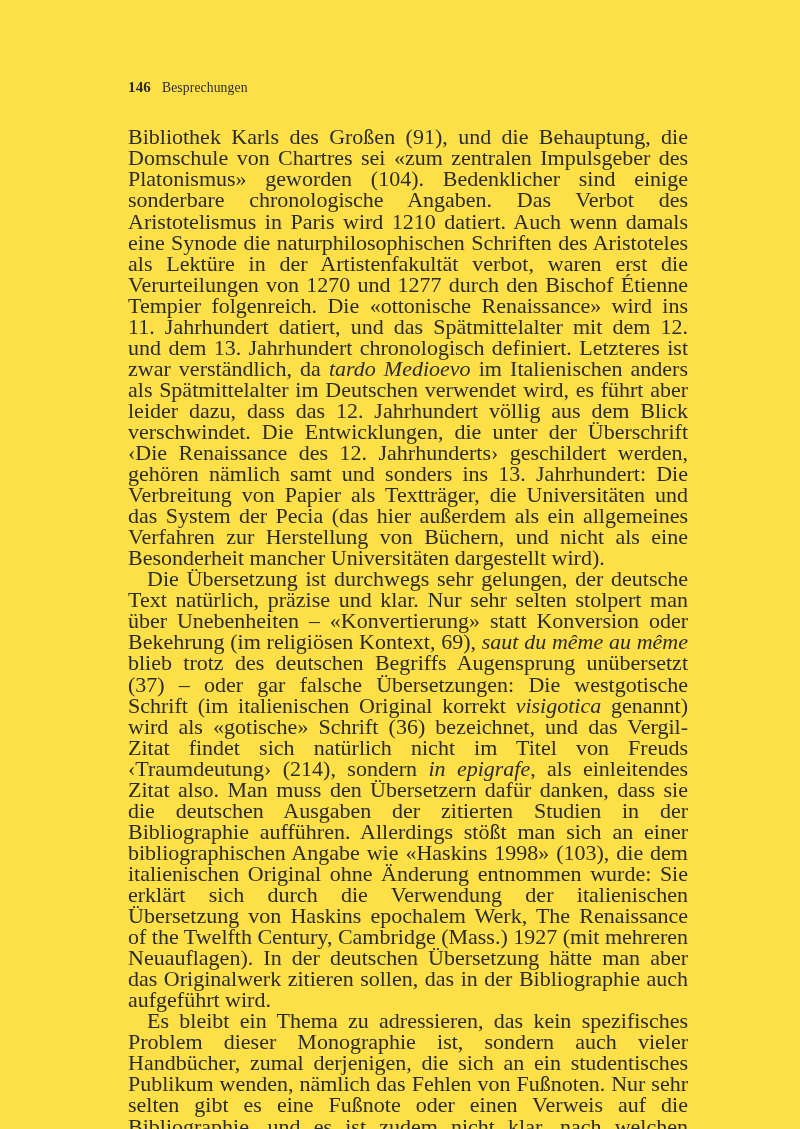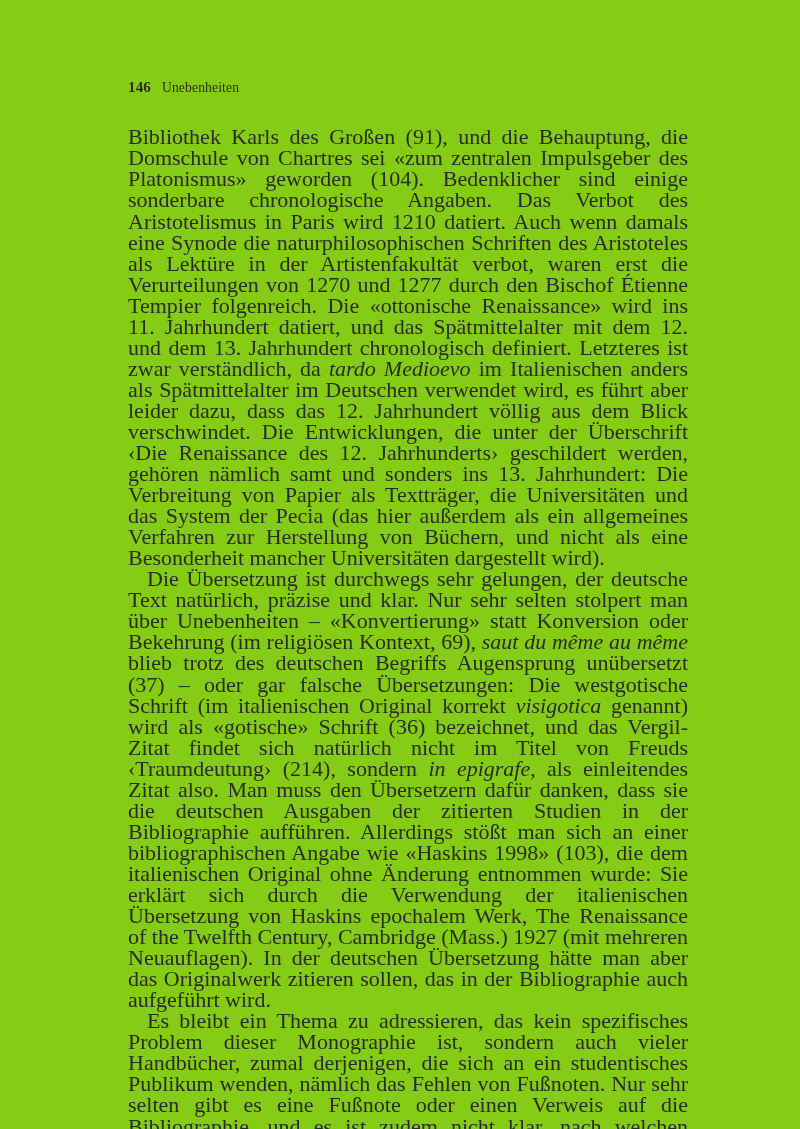--- a/index.html
+++ b/index.html
@@ -12,21 +12,21 @@
     width: 800px;
     height: 1129px;
     font-family: "Liberation Serif", "DejaVu Serif", serif;
     color: #2b2b2b;
     -webkit-font-smoothing: antialiased;
   }
   .page {
     position: relative;
     width: 800px;
     height: 1129px;
-    background: #84cc16;
+    background: #fde047;
     box-sizing: border-box;
   }
   .content-frame {
     position: absolute;
     left: 128px;
     top: 78px;
     width: 560px;
   }
   
   .running-head {
@@ -72,21 +72,21 @@
 </style>
 </head>
 <body>
 
 <div class="page">
 
   <div class="content-frame">
 
     <div class="running-head">
       <span class="folio">146</span>
-      <span class="section-title">Unebenheiten</span>
+      <span class="section-title">Besprechungen</span>
     </div>
 
     <div class="body-text" id="body-text">
         <p style="text-indent: 0px;"><span>Bibliothek Karls des Großen (91), und die Behauptung, die Domschule von Chartres sei «zum zentralen Impulsgeber des Platonismus» geworden (104). Bedenklicher sind einige sonderbare chronologische Angaben. Das Verbot des Aristotelismus in Paris wird 1210 datiert. Auch wenn damals eine Synode die naturphilosophischen Schriften des Aristoteles als Lektüre in der Artistenfakultät verbot, waren erst die Verurteilungen von 1270 und 1277 durch den Bischof Étienne Tempier folgenreich. Die «ottonische Renaissance» wird ins 11. Jahrhundert datiert, und das Spätmittelalter mit dem 12. und dem 13. Jahrhundert chronologisch definiert. Letzteres ist zwar verständlich, da </span><em>tardo Medioevo</em><span> im Italienischen anders als Spätmittelalter im Deutschen verwendet wird, es führt aber leider dazu, dass das 12. Jahrhundert völlig aus dem Blick verschwindet. Die Entwicklungen, die unter der Überschrift ‹Die Renaissance des 12. Jahrhunderts› geschildert werden, gehören nämlich samt und sonders ins 13. Jahrhundert: Die Verbreitung von Papier als Textträger, die Universitäten und das System der Pecia (das hier außerdem als ein allgemeines Verfahren zur Herstellung von Büchern, und nicht als eine Besonderheit mancher Universitäten dargestellt wird).</span></p>
         <p><span>Die Übersetzung ist durchwegs sehr gelungen, der deutsche Text natürlich, präzise und klar. Nur sehr selten stolpert man über Unebenheiten – «Konvertierung» statt Konversion oder Bekehrung (im religiösen Kontext, 69), </span><em>saut du même au même</em><span> blieb trotz des deutschen Begriffs Augensprung unübersetzt (37) – oder gar falsche Übersetzungen: Die westgotische Schrift (im italienischen Original korrekt </span><em>visigotica</em><span> genannt) wird als «gotische» Schrift (36) bezeichnet, und das Vergil-Zitat findet sich natürlich nicht im Titel von Freuds ‹Traumdeutung› (214), sondern </span><em>in epigrafe</em><span>, als einleitendes Zitat also. Man muss den Übersetzern dafür danken, dass sie die deutschen Ausgaben der zitierten Studien in der Bibliographie aufführen. Allerdings stößt man sich an einer bibliographischen Angabe wie «Haskins 1998» (103), die dem italienischen Original ohne Änderung entnommen wurde: Sie erklärt sich durch die Verwendung der italienischen Übersetzung von Haskins epochalem Werk, The Renaissance of the Twelfth Century, Cambridge (Mass.) 1927 (mit mehreren Neuauflagen). In der deutschen Übersetzung hätte man aber das Originalwerk zitieren sollen, das in der Bibliographie auch aufgeführt wird.</span></p>
         <p><span>Es bleibt ein Thema zu adressieren, das kein spezifisches Problem dieser Monographie ist, sondern auch vieler Handbücher, zumal derjenigen, die sich an ein studentisches Publikum wenden, nämlich das Fehlen von Fußnoten. Nur sehr selten gibt es eine Fußnote oder einen Verweis auf die Bibliographie, und es ist zudem nicht klar, nach welchen Kriterien sie gesetzt werden. Warum traut man eigentlich Studierenden nicht zu, konzise Fußnoten zu lesen oder, falls sie sich für das Thema nicht interessieren, sie unbeachtet zu lassen? Oder, noch bedenklicher: Warum geht man eigentlich davon aus, dass Studierende</span></p>
       </div>
 
   </div>
 

